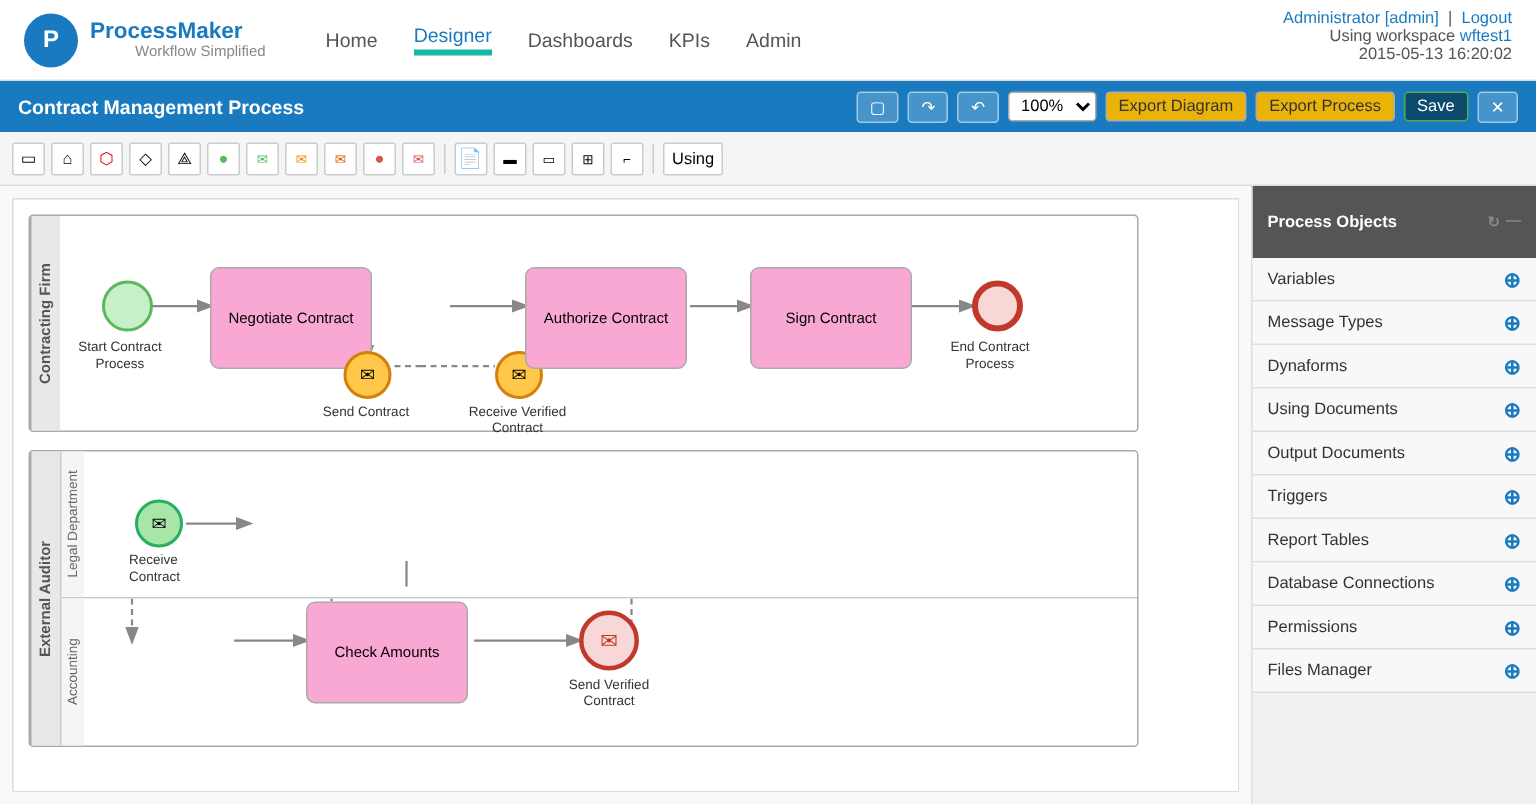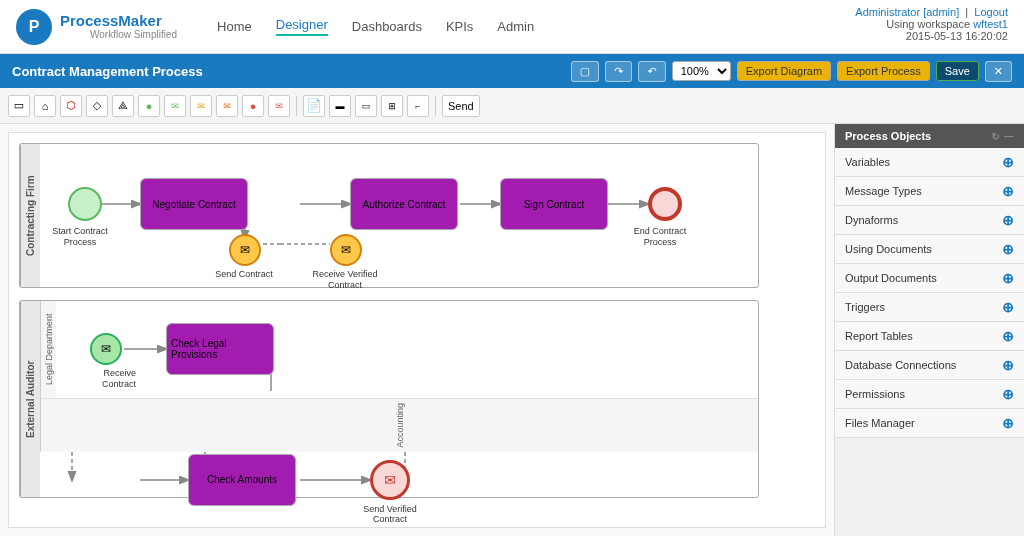--- a/index.html
+++ b/index.html
@@ -7,21 +7,21 @@
 
     
     .top-nav { background: #fff; border-bottom: 1px solid #ddd; padding: 0 16px; display: flex; align-items: center; height: 54px; position: relative; }
     .logo-area { display: flex; align-items: center; margin-right: 40px; }
     .logo-circle { width: 36px; height: 36px; background: #1a7abf; border-radius: 50%; display: flex; align-items: center; justify-content: center; color: white; font-weight: bold; font-size: 16px; margin-right: 8px; }
     .logo-text { line-height: 1.1; }
     .logo-title { font-size: 15px; font-weight: bold; color: #1a7abf; }
     .logo-sub { font-size: 10px; color: #888; margin-left: 30px; }
     .nav-links { display: flex; gap: 24px; align-items: center; }
     .nav-link { color: #555; text-decoration: none; font-size: 13px; cursor: pointer; }
-    .nav-link.active { color: #1a7abf; border-bottom: 2px solid #14b8a6; padding-bottom: 2px; }
+    .nav-link.active { color: #1a7abf; border-bottom: 4px solid #14b8a6; padding-bottom: 2px; }
     .top-right { position: absolute; right: 16px; top: 6px; text-align: right; font-size: 11px; color: #555; }
     .top-right a { color: #1a7abf; text-decoration: none; }
 
     
     .process-bar { background: #1a7abf; color: white; padding: 0 12px; height: 34px; display: flex; align-items: center; justify-content: space-between; }
     .process-title { font-size: 13px; font-weight: bold; }
     .process-actions { display: flex; align-items: center; gap: 6px; }
     .action-btn { background: #eab308; border: 1px solid #aaa; border-radius: 3px; padding: 3px 8px; font-size: 11px; cursor: pointer; color: #333; display: flex; align-items: center; gap: 4px; }
     .action-btn.green { background: #0c4a6e; color: white; border-color: #4cae4c; }
     .action-btn.white-icon { background: rgba(255,255,255,0.2); border-color: rgba(255,255,255,0.5); color: white; }
@@ -30,21 +30,21 @@
     
     .toolbar { background: #f5f5f5; border-bottom: 1px solid #ddd; padding: 4px 8px; display: flex; align-items: center; gap: 4px; height: 36px; }
     .tool-icon { width: 22px; height: 22px; border: 1px solid #ccc; background: #fff; border-radius: 2px; display: flex; align-items: center; justify-content: center; cursor: pointer; font-size: 11px; }
     .tool-sep { width: 1px; height: 20px; background: #ccc; margin: 0 2px; }
 
     
     .main-area { display: flex; height: calc(536px - 54px - 34px - 36px); }
 
     
     .side-panel { width: 190px; background: #f0f0f0; border-left: 1px solid #ddd; overflow-y: auto; }
-    .panel-header { background: #555; color: white; padding: 6px 10px; font-size: 11px; font-weight: bold; display: flex; align-items: center; justify-content: space-between; }
+    .panel-header { background: #555; color: white; padding: 18px 10px; font-size: 11px; font-weight: bold; display: flex; align-items: center; justify-content: space-between; }
     .panel-item { display: flex; align-items: center; justify-content: space-between; padding: 6px 10px; border-bottom: 1px solid #ddd; background: #f8f8f8; font-size: 11px; color: #333; cursor: pointer; }
     .panel-plus { color: #1a7abf; font-size: 14px; font-weight: bold; }
     .panel-icons { display: flex; gap: 4px; color: #888; font-size: 10px; }
 
     
     ::-webkit-scrollbar { width: 6px; }
     ::-webkit-scrollbar-track { background: #f1f1f1; }
     ::-webkit-scrollbar-thumb { background: #bbb; border-radius: 3px; }
 
     .canvas-outer { flex: 1; overflow: hidden; background: #f9f9f9; }
@@ -59,21 +59,21 @@
     .single-lane { position: relative; }
     .lane-row { display: flex; border-bottom: 1px solid #ccc; }
     .lane-row:last-child { border-bottom: none; }
     .lane-label-vert { writing-mode: vertical-lr; transform: rotate(180deg); background: #f5f5f5; border-right: 1px solid #ccc; padding: 4px 2px; font-size: 9px; color: #666; min-width: 16px; display: flex; align-items: center; justify-content: center; }
     .lane-content-area { flex: 1; position: relative; }
 
     
     .node { position: absolute; display: flex; align-items: center; justify-content: center; }
     .circle-start { width: 34px; height: 34px; border-radius: 50%; border: 2.5px solid #5cb85c; background: #c8f0c8; }
     .circle-end { width: 34px; height: 34px; border-radius: 50%; border: 4px solid #c0392b; background: #f8d7d7; }
-    .rect-task { width: 108px; height: 52px; border: 1.5px solid #aaa; border-radius: 6px; background: #a21caf; font-size: 10px; text-align: left; display: flex; align-items: center; justify-content: center; padding: 4px; }
+    .rect-task { width: 108px; height: 68px; border: 1.5px solid #aaa; border-radius: 6px; background: #f9a8d4; font-size: 10px; text-align: right; display: flex; align-items: center; justify-content: center; padding: 4px; }
     .envelope-orange { width: 32px; height: 32px; border-radius: 50%; border: 2px solid #d4800a; background: #ffc84a; display: flex; align-items: center; justify-content: center; }
     .envelope-green { width: 32px; height: 32px; border-radius: 50%; border: 2px solid #27ae60; background: #a8e6a8; display: flex; align-items: center; justify-content: center; }
     .envelope-red-big { width: 40px; height: 40px; border-radius: 50%; border: 3px solid #c0392b; background: #f8d7d7; display: flex; align-items: center; justify-content: center; }
 
     .node-label { position: absolute; font-size: 9px; text-align: center; color: #333; line-height: 1.2; width: 80px; }
 
     
     .connector-layer { position: absolute; top: 0; left: 0; pointer-events: none; }
   </style>
 </head>
@@ -136,21 +136,21 @@
   <div class="tool-icon" style="color:#e05e00; font-size:9px;">✉</div>
   <div class="tool-icon" style="color:#d9534f;">●</div>
   <div class="tool-icon" style="color:#d9534f; font-size:9px;">✉</div>
   <div class="tool-sep"></div>
   <div class="tool-icon" style="font-size:13px;">📄</div>
   <div class="tool-icon" style="font-size:9px;">▬</div>
   <div class="tool-icon" style="font-size:9px;">▭</div>
   <div class="tool-icon" style="font-size:9px;">⊞</div>
   <div class="tool-icon" style="font-size:9px;">⌐</div>
   <div class="tool-sep"></div>
-  <div class="tool-icon" style="width:auto; padding: 0 5px;">Send</div>
+  <div class="tool-icon" style="width:auto; padding: 0 5px;">Using</div>
 </div>
 
 <div class="main-area">
 
   <div class="canvas-outer">
     <div class="canvas-inner">
       <div class="diagram-area">
 
         <div class="pool-box" style="height:145px;">
           <div class="pool-label-vert">Contracting Firm</div>
@@ -235,30 +235,26 @@
                   <line x1="68" y1="48" x2="110" y2="48" stroke="#888" stroke-width="1.5" marker-end="url(#arr2)"></line>
 
                   <line x1="215" y1="73" x2="215" y2="90" stroke="#888" stroke-width="1.5" stroke-dasharray="0"></line>
                 </svg>
 
                 <div class="node" style="left:34px; top:32px;">
                   <div class="envelope-green">
                     <span style="font-size:12px;">✉</span>
                   </div>
                 </div>
-                <div class="node-label" style="position:absolute; left:20px; top:67px; font-size:9px; text-align:right; width:60px;">Receive<br>Contract</div>
-
-                <div class="node" style="left:110px; top:22px;">
-                  <div class="rect-task">Check Legal
-Provisions</div>
-                </div>
+                <div class="node-label" style="position:absolute; left:30px; top:67px; font-size:9px; text-align:left; width:60px;">Receive<br>Contract</div>
+
               </div>
             </div>
 
-            <div class="lane-row" style="height:98px;flex-direction:column;">
+            <div class="lane-row" style="height:98px;">
               <div class="lane-label-vert">Accounting</div>
               <div class="lane-content-area" style="position:relative; height:98px;">
                 <svg class="connector-layer" width="700" height="98">
                   <defs>
                     <marker id="arr3" markerWidth="8" markerHeight="8" refX="6" refY="3" orient="auto">
                       <path d="M0,0 L0,6 L8,3 z" fill="#888"></path>
                     </marker>
                     <marker id="arr3d" markerWidth="8" markerHeight="8" refX="6" refY="3" orient="auto">
                       <path d="M0,0 L0,6 L8,3 z" fill="#888"></path>
                     </marker>

